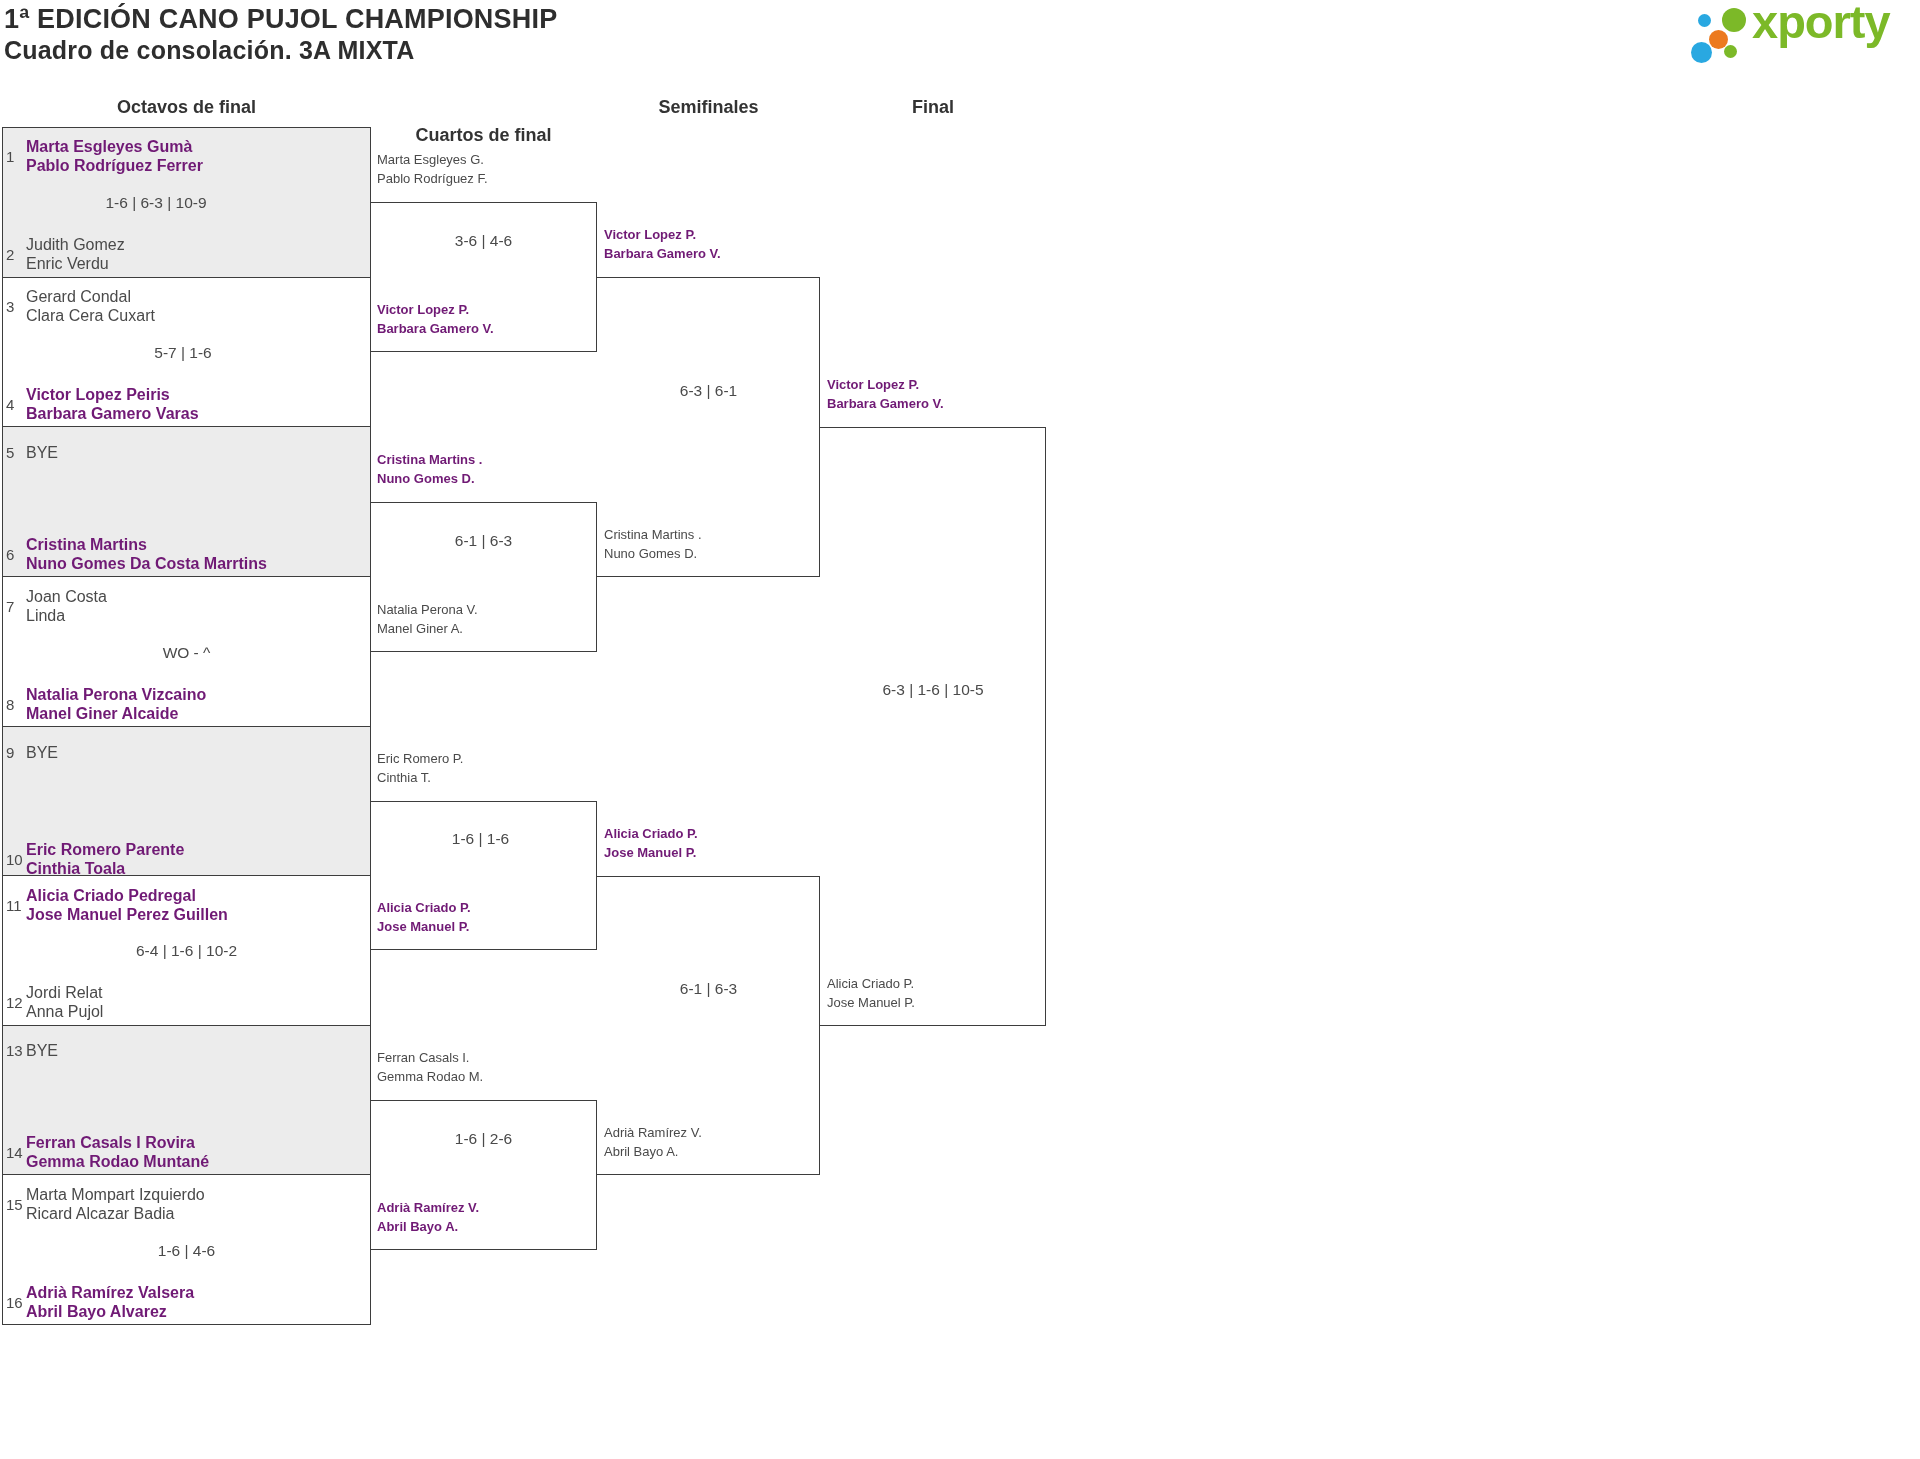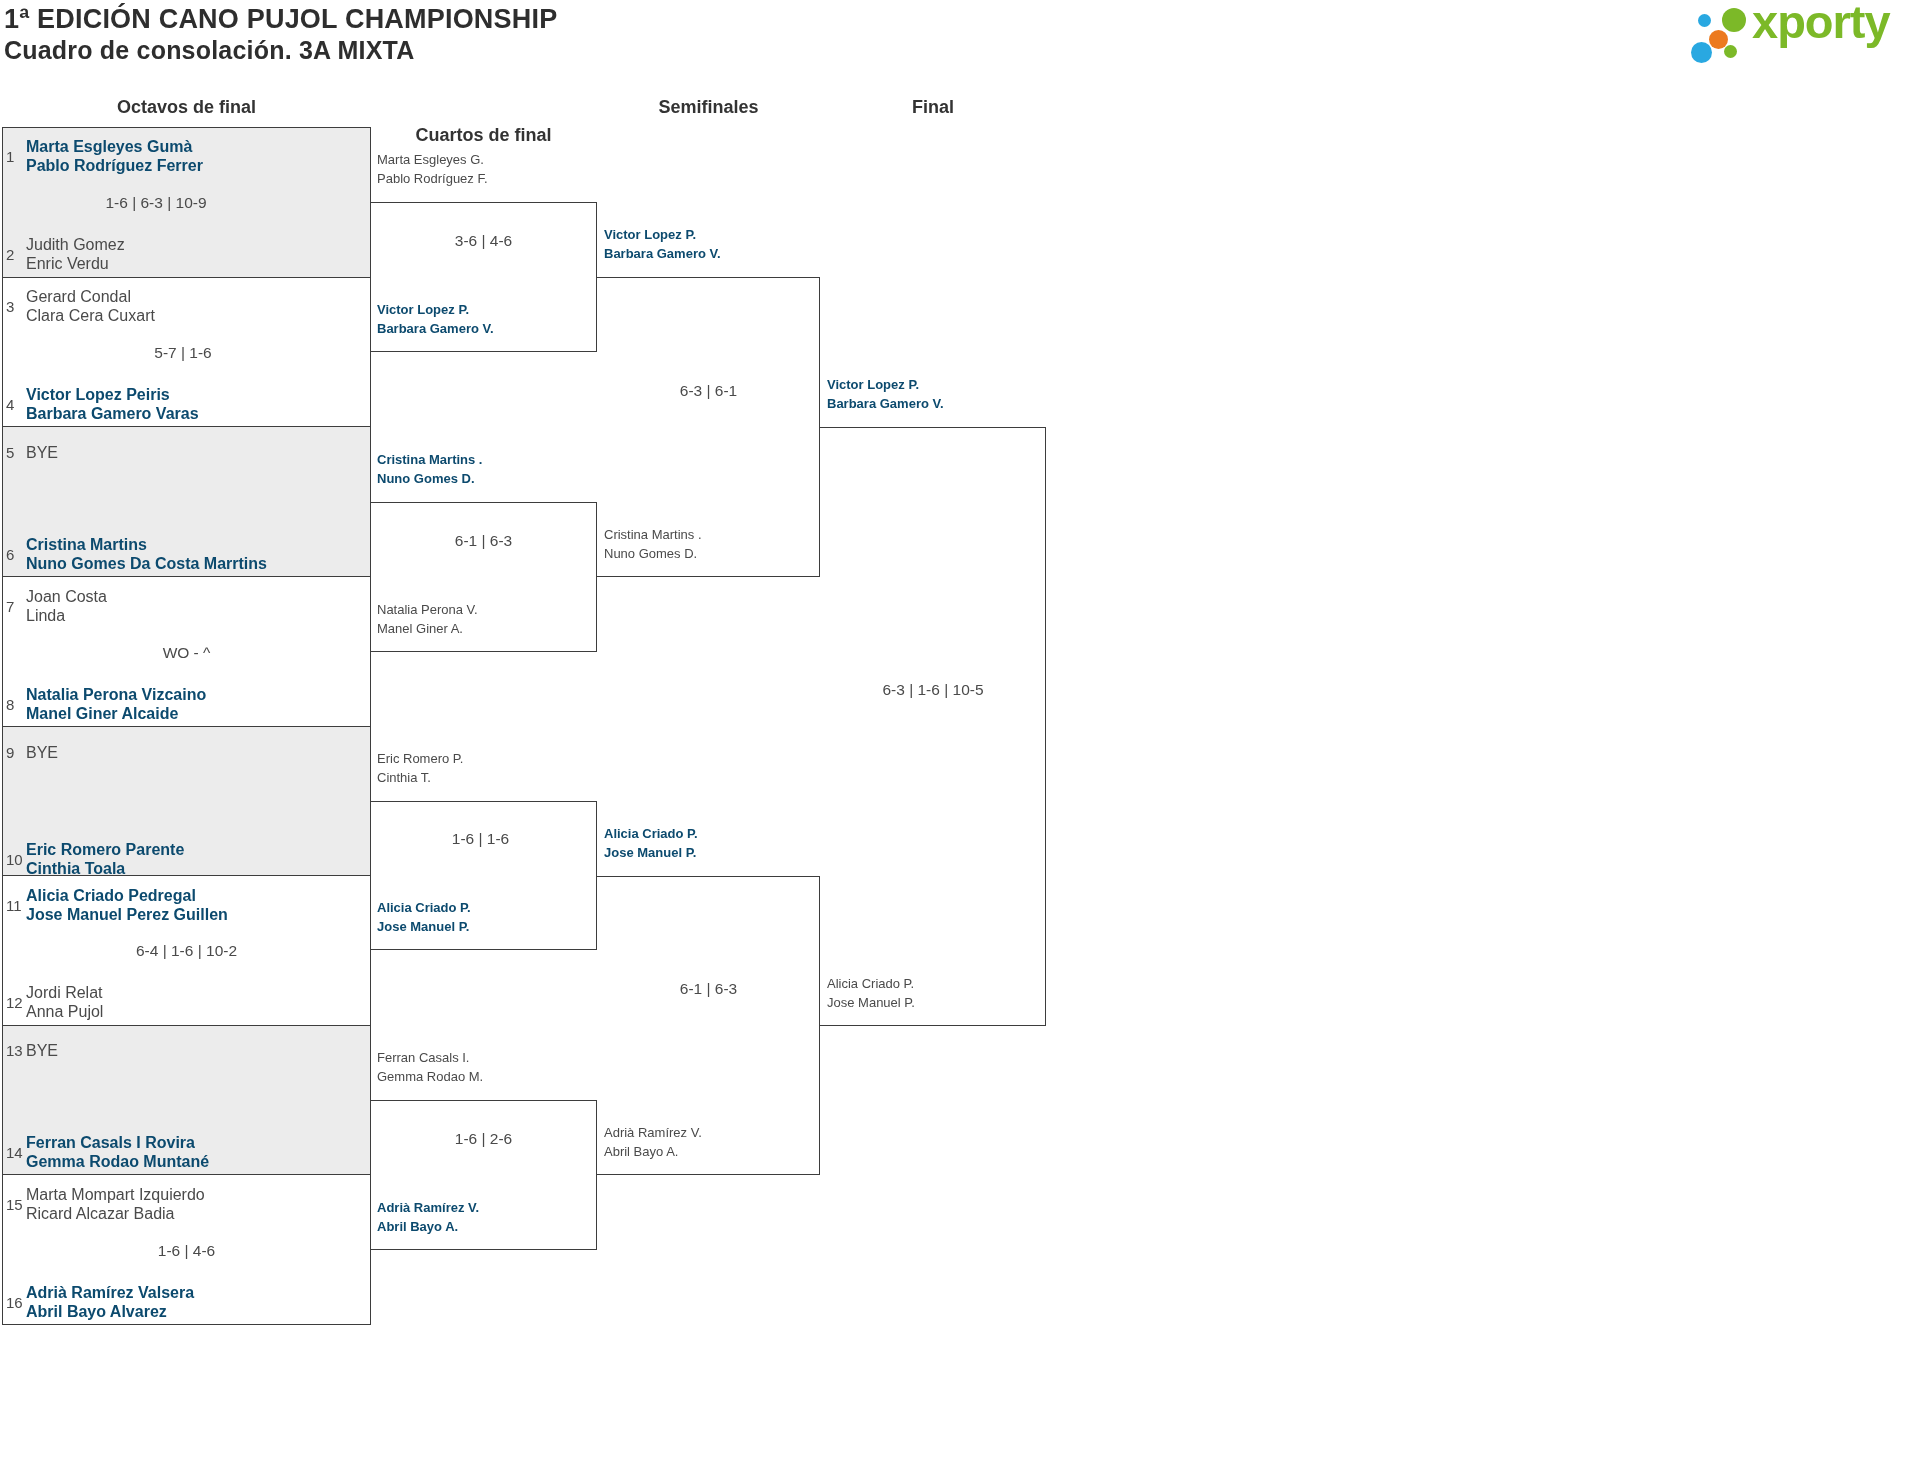--- a/index.html
+++ b/index.html
@@ -28,21 +28,21 @@
   .match-row:not(:last-child){border-bottom:1px solid #3d3d3d;}
   .match-row.shaded{background:#ececec;}
 
   
   .rbox{position:absolute;box-sizing:border-box;border:1px solid #3d3d3d;border-left:none;background:transparent;}
 
   .entry{position:absolute;left:6px;display:flex;align-items:center;}
   .entry .seed{width:20px;flex:none;font-size:15px;color:#4a4a4a;}
   .names{font-size:16px;line-height:19px;color:#4a4a4a;}
   .entry2{position:absolute;font-size:13px;line-height:19px;color:#4a4a4a;}
-  .bold{font-weight:700;color:#0c4a6e;}
+  .bold{font-weight:700;color:#701a75;}
 
   .score{position:absolute;text-align:center;font-size:15.5px;line-height:19px;color:#4a4a4a;}
 </style>
 </head>
 <body>
 
 <div class="page">
 
   <div class="title">1ª EDICIÓN CANO PUJOL CHAMPIONSHIP</div>
   <div class="subtitle">Cuadro de consolación. 3A MIXTA</div>

